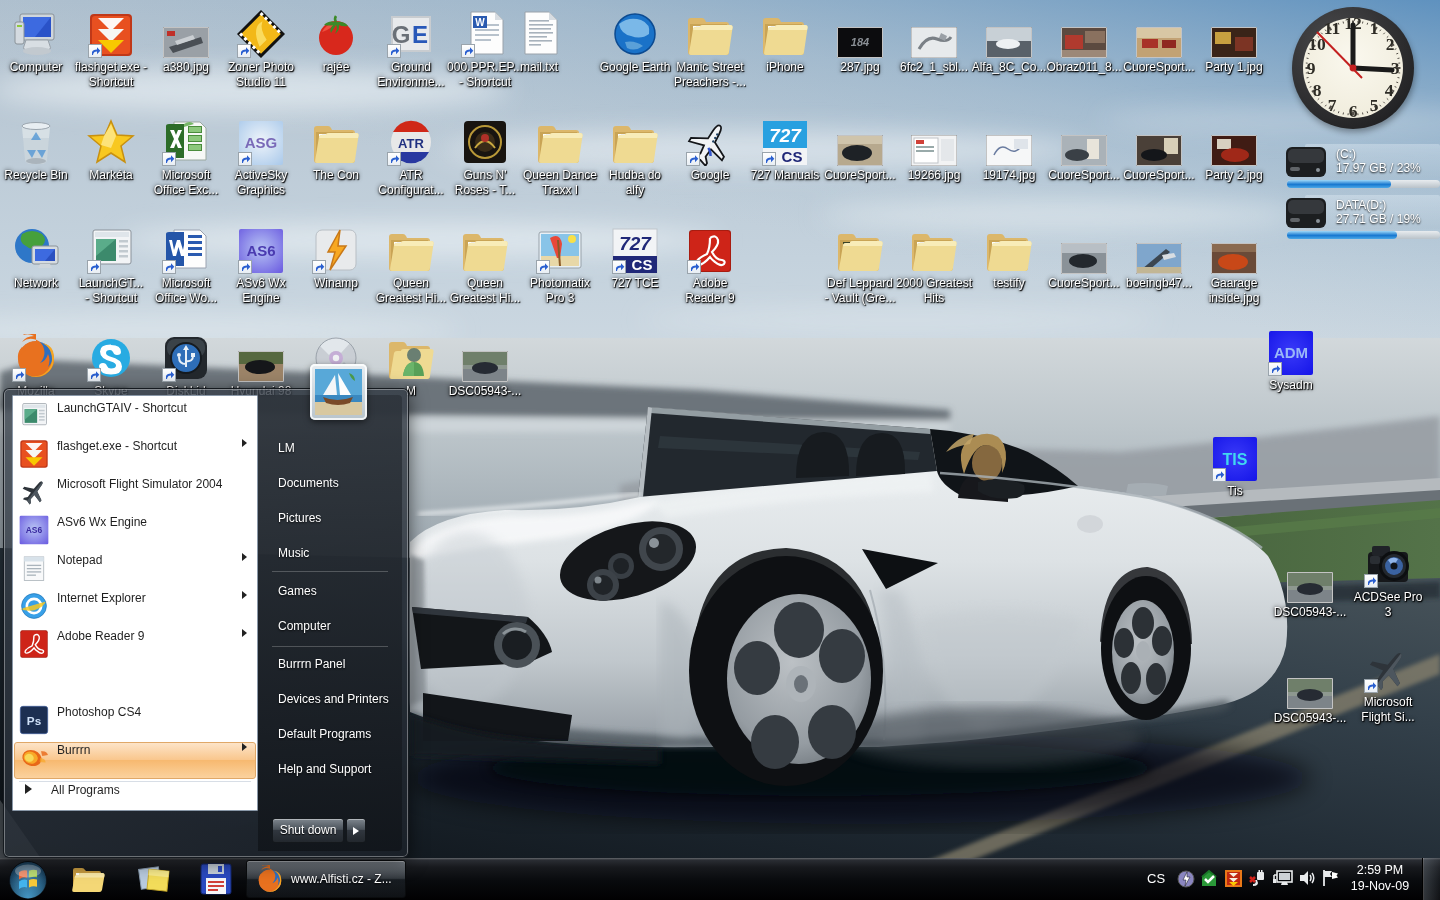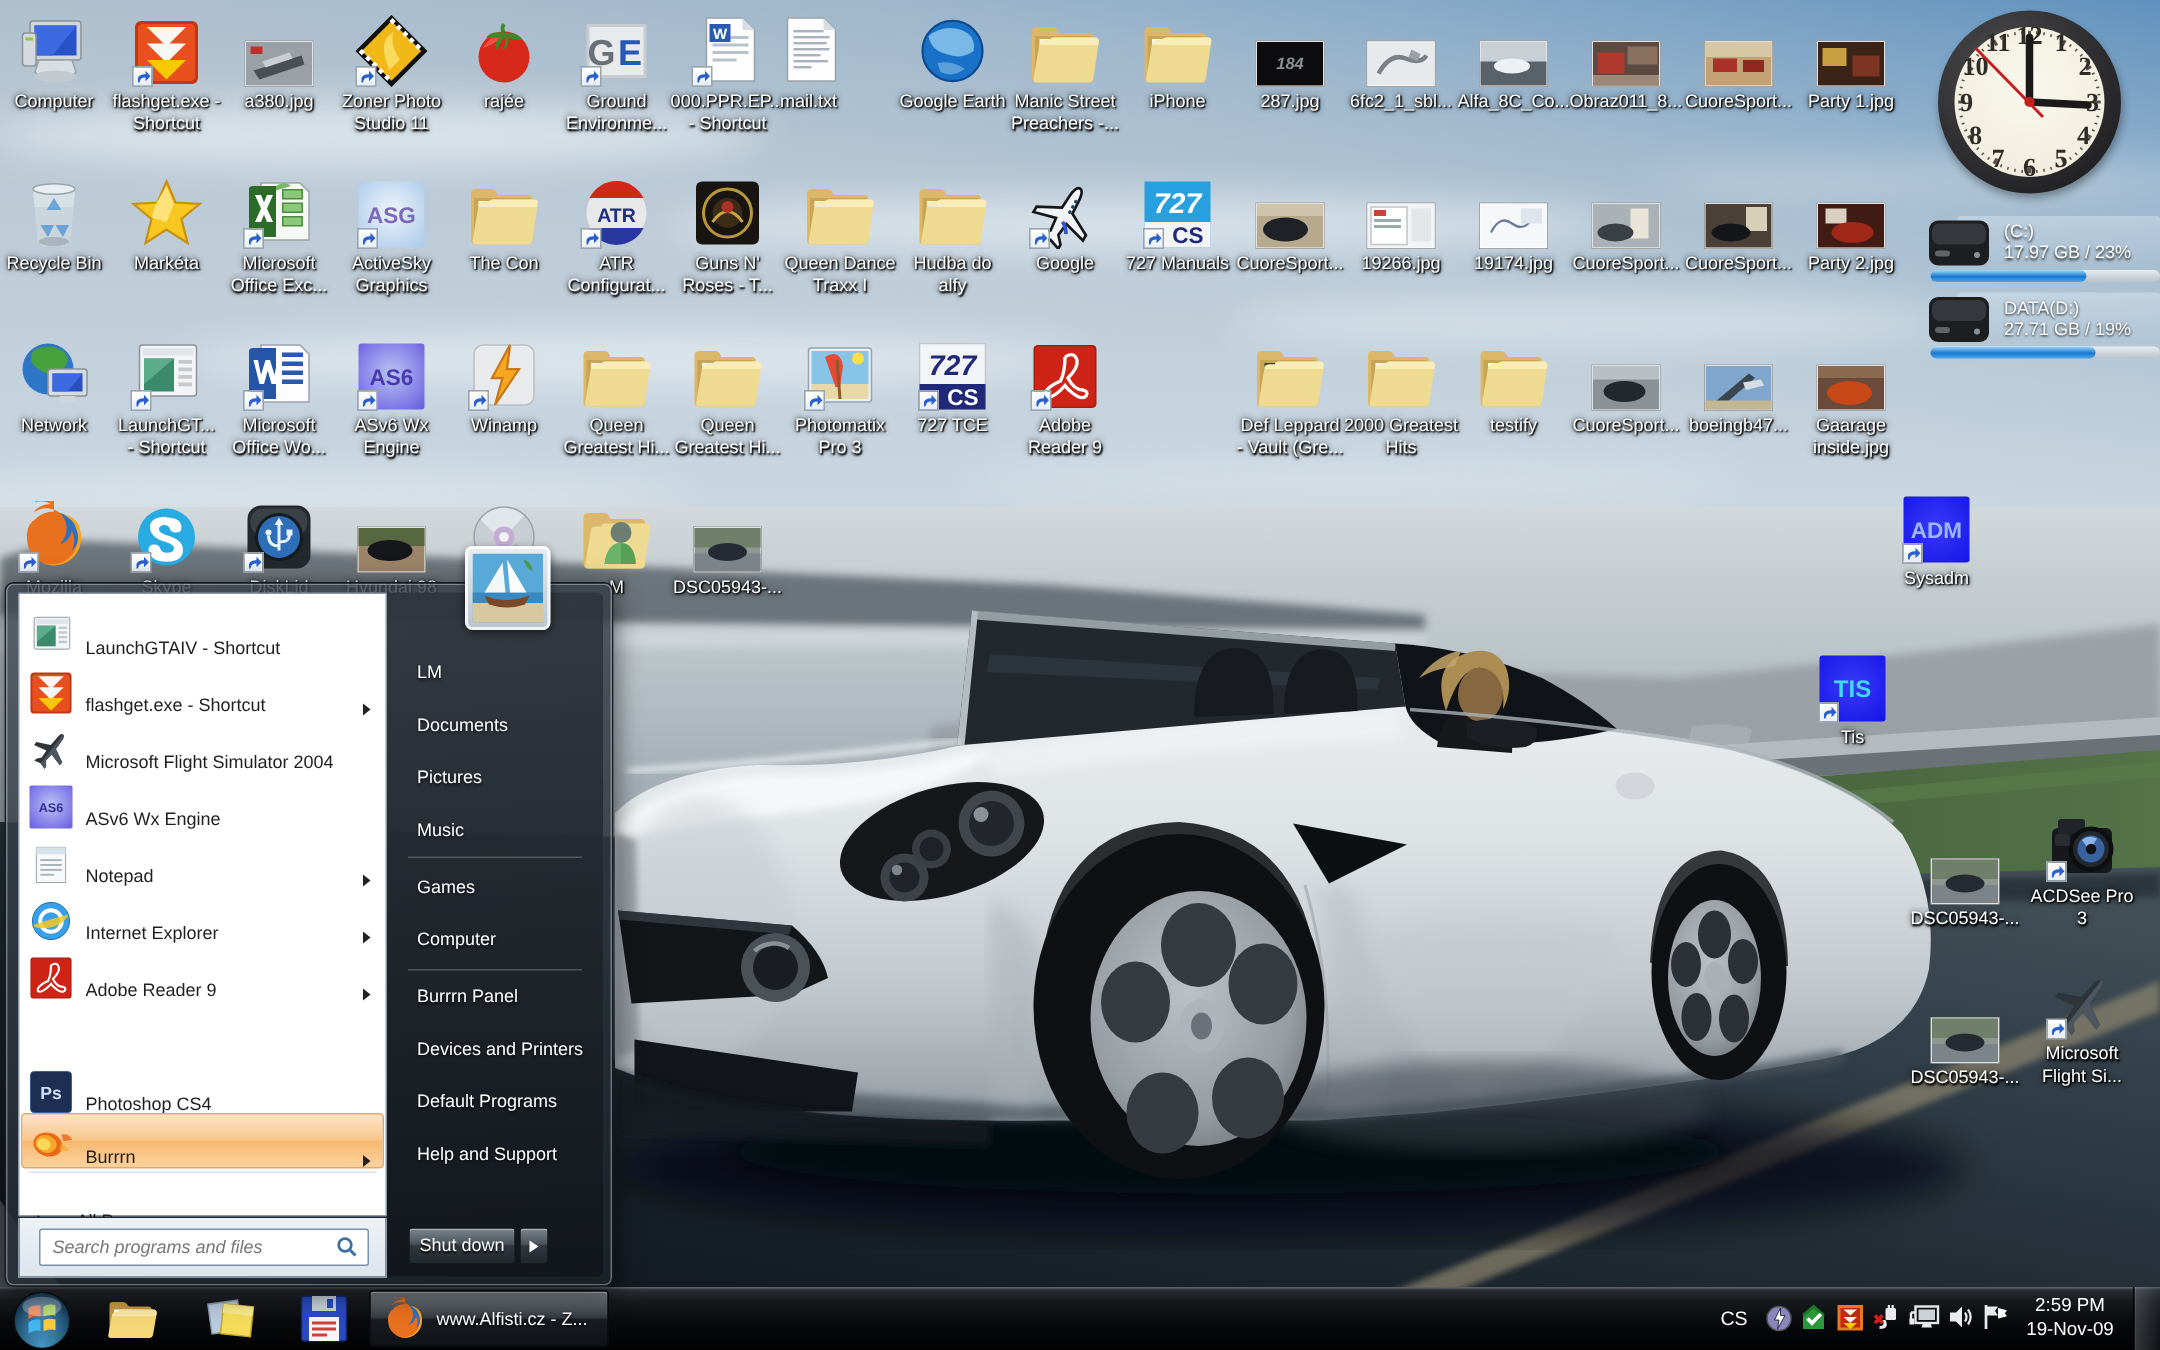--- a/index.html
+++ b/index.html
@@ -4,21 +4,21 @@
 *{margin:0;padding:0;box-sizing:border-box}
 html,body{width:1440px;height:900px;overflow:hidden}
 body{font-family:"Liberation Sans",sans-serif}
 #desk{position:absolute;left:0;top:0;width:1440px;height:900px;overflow:hidden}
 #wall{position:absolute;left:0;top:0}
 .ic{position:absolute;width:76px;text-align:center;z-index:3}
 .ic .g{height:48px;display:flex;align-items:flex-end;justify-content:center;position:relative}
 .ic .lbl{margin-top:2px;font-size:12px;line-height:15px;color:#fff;white-space:nowrap;text-shadow:0 1px 2px rgba(0,0,0,.95),0 0 4px rgba(0,0,0,.8),1px 1px 1px #000}
 .sc{position:absolute;left:0px;bottom:0px;width:14px;height:14px;background:linear-gradient(#fff,#e8eef4);border:1px solid #9aa4ac;display:flex;align-items:center;justify-content:center}
 svg{display:block}
-.mi{position:absolute;left:2px;right:2px;height:38px;display:flex;align-items:flex-end}
+.mi{position:absolute;left:2px;right:2px;height:38px;display:flex;align-items:flex-start}
 .mic{width:30px;height:30px;margin:0 8px 0 4px;flex:none}
 .mic svg{width:30px;height:30px}
 .mt{font-size:12px;color:#1f1f1f}
 .arr{margin-left:auto;margin-right:8px;width:0;height:0;border-left:5px solid #222;border-top:4px solid transparent;border-bottom:4px solid transparent}
 .rm{position:absolute;left:20px;color:#fff;font-size:12px;text-shadow:0 1px 2px rgba(0,0,0,.8)}
 </style></head>
 <body>
 <div id="desk">
 <svg id="wall" width="1440" height="900" viewBox="0 0 1440 900">
 <defs>
@@ -1533,29 +1533,20 @@
         </div>
   <div style="position:absolute;left:6px;right:6px;top:385px;height:1px;background:#d8dee6"></div>
   <div class="mi" style="top:387px">
           <svg width="10" height="12" viewBox="0 0 10 12" style="margin:0 10px 0 8px">
             <path d="M2,1 L9,6 L2,11 Z" fill="#222"></path>
           </svg>
           <span class="mt" style="margin-left:8px">All Programs</span>
         </div>
  </div>
 
- <div style="position:absolute;left:8px;top:423px;width:246px;height:40px;background:linear-gradient(#eef2f6,#dde4ec);border:1px solid #8a98a8;border-top:none">
-  <div style="position:absolute;left:13px;top:7px;width:220px;height:25px;background:#fff;border:1px solid #7a93a8;border-radius:2px">
-   <span style="position:absolute;left:8px;top:4px;font-style:italic;color:#777;font-size:12px">Search programs and files</span>
-   <svg width="15" height="15" viewBox="0 0 15 15" style="position:absolute;right:6px;top:4px">
-            <circle cx="6" cy="6" r="4.2" fill="none" stroke="#3a6ea5" stroke-width="1.8"></circle>
-            <line x1="9.5" y1="9.5" x2="13" y2="13" stroke="#3a6ea5" stroke-width="2"></line>
-          </svg>
-  </div>
- </div>
 
  <div style="position:absolute;left:254px;top:6px;right:6px;bottom:6px;background:linear-gradient(rgba(44,50,57,.78),rgba(16,20,25,.82));border-radius:0 4px 4px 0">
   <div class="rm" style="top:46px">LM</div>
   <div class="rm" style="top:81px">Documents</div>
   <div class="rm" style="top:116px">Pictures</div>
   <div class="rm" style="top:151px">Music</div>
   <div style="position:absolute;left:14px;right:14px;top:176px;height:1px;background:rgba(255,255,255,.22)"></div>
   <div class="rm" style="top:189px">Games</div>
   <div class="rm" style="top:224px">Computer</div>
   <div style="position:absolute;left:14px;right:14px;top:251px;height:1px;background:rgba(255,255,255,.22)"></div>

